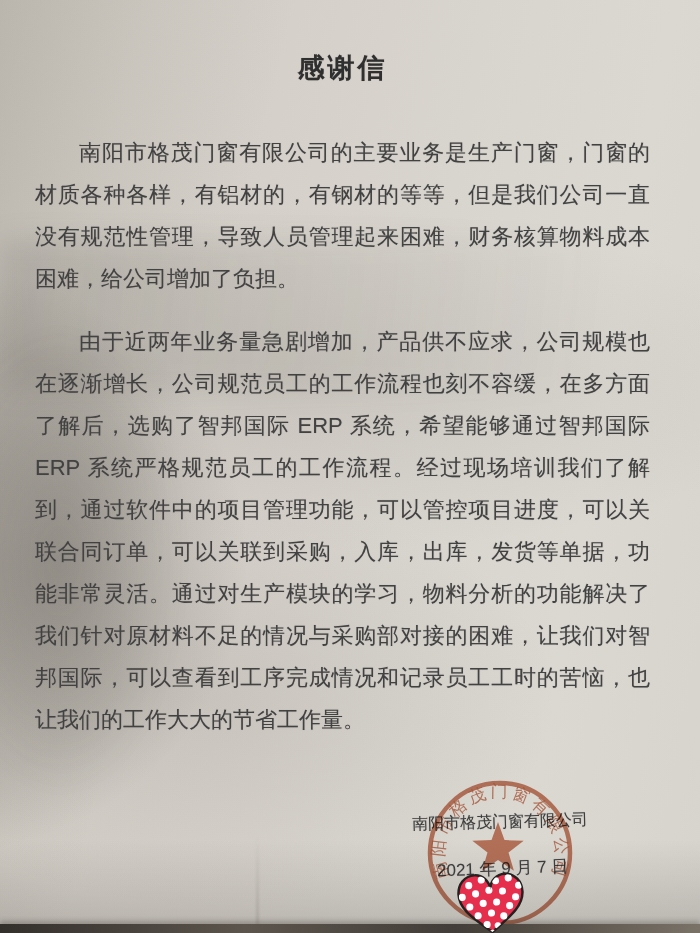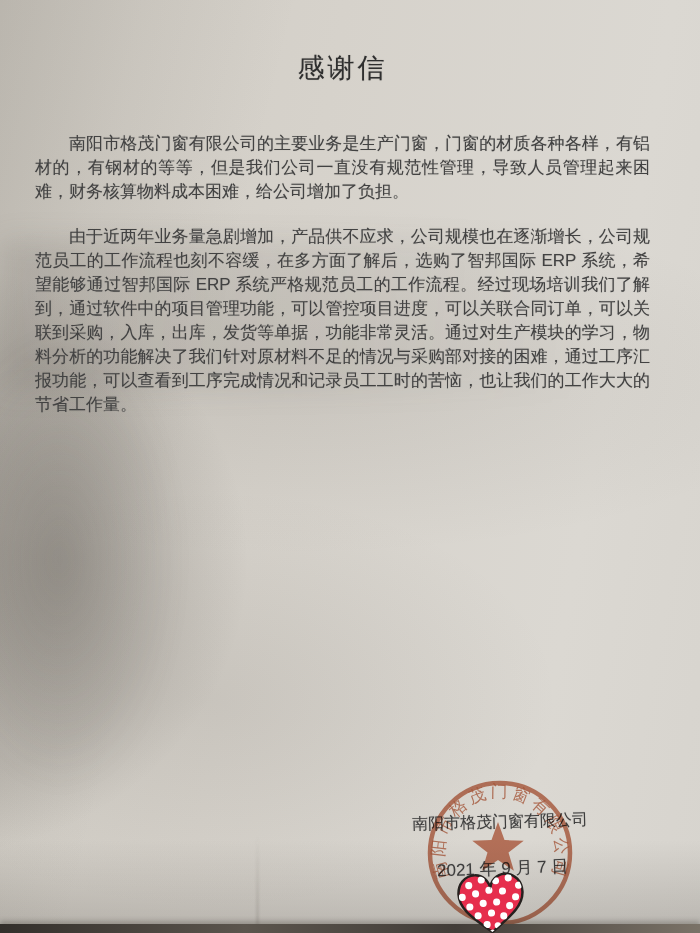--- a/index.html
+++ b/index.html
@@ -32,27 +32,27 @@
     position: absolute; left: 256px; top: 836px; width: 3px; height: 90px;
     background: linear-gradient(to bottom, rgba(0,0,0,0), rgba(78,72,64,0.16));
     filter: blur(1px);
   }
   .content {
     position: absolute; left: 35px; top: 50px; width: 615px;
     color: #424242; z-index: 1;
   }
   .title {
     margin: 0 0 46px 0;
-    font-size: 27px; line-height: 36px; font-weight: 400;
+    font-size: 27px; line-height: 36px; font-weight: 700;
     letter-spacing: 3px; text-align: center; color: #2f2f2f;
     text-shadow: 0 0 1px rgba(50,50,50,0.35);
   }
   .para {
     margin: 0 0 21px 0;
-    font-size: 17px; line-height: 24px; letter-spacing: 0;
+    font-size: 22px; line-height: 42px; letter-spacing: 0;
     text-align: justify; text-indent: 2em;
     text-shadow: 0 0 1px rgba(66,66,66,0.30);
   }
   .para.p2 { margin-bottom: 12px; }
   .sig-company {
     position: absolute; left: 412px; top: 812px;
     font-size: 16px; color: #3d3d3d; letter-spacing: 0;
     transform: rotate(-1.5deg); z-index: 2;
     text-shadow: 0 0 1px rgba(60,60,60,0.30);
   }
@@ -82,21 +82,21 @@
 
 <div class="photo">
 
   <div class="shade shade-top-band"></div>
   <div class="shade shade-left-blob"></div>
   <div class="crease"></div>
 
   <div class="content">
     <h1 class="title"><span>感谢信</span></h1>
     <p class="para">南阳市格茂门窗有限公司的主要业务是生产门窗，门窗的材质各种各样，有铝材的，有钢材的等等，但是我们公司一直没有规范性管理，导致人员管理起来困难，财务核算物料成本困难，给公司增加了负担。</p>
-    <p class="para p2">由于近两年业务量急剧增加，产品供不应求，公司规模也在逐渐增长，公司规范员工的工作流程也刻不容缓，在多方面了解后，选购了智邦国际 ERP 系统，希望能够通过智邦国际 ERP 系统严格规范员工的工作流程。经过现场培训我们了解到，通过软件中的项目管理功能，可以管控项目进度，可以关联合同订单，可以关联到采购，入库，出库，发货等单据，功能非常灵活。通过对生产模块的学习，物料分析的功能解决了我们针对原材料不足的情况与采购部对接的困难，通过工序汇报功能，可以查看到工序完成情况和记录员工工时的苦恼，也让我们的工作大大的节省工作量。</p>
+    <p class="para p2">由于近两年业务量急剧增加，产品供不应求，公司规模也在逐渐增长，公司规范员工的工作流程也刻不容缓，在多方面了解后，选购了智邦国际 ERP 系统，希望能够通过智邦国际 ERP 系统严格规范员工的工作流程。经过现场培训我们了解到，通过软件中的项目管理功能，可以管控项目进度，可以关联合同订单，可以关联到采购，入库，出库，发货等单据，功能非常灵活。通过对生产模块的学习，物料分析的功能解决了我们针对原材料不足的情况与采购部对接的困难，让我们对智邦国际，可以查看到工序完成情况和记录员工工时的苦恼，也让我们的工作大大的节省工作量。</p>
   </div>
 
   <div class="sig-company">南阳市格茂门窗有限公司</div>
   <div class="sig-date">2021 年 9 月 7 日</div>
 
   <svg class="stamp" viewBox="0 0 152 152" xmlns="http://www.w3.org/2000/svg">
     <circle cx="76" cy="76" r="70" fill="none" stroke="#b9532f" stroke-width="4.5" opacity="0.8"></circle>
     <polygon points="74,45 80.5,63.1 99.7,63.7 84.5,75.4 89.9,93.8 74,83 58.1,93.8 63.5,75.4 48.3,63.7 67.5,63.1" fill="#bd4f2b" opacity="0.78"></polygon>
     <defs>
       <path id="arcPath" d="M 25.2,99.7 A 56,56 0 1 1 126.8,99.7" fill="none"></path>

